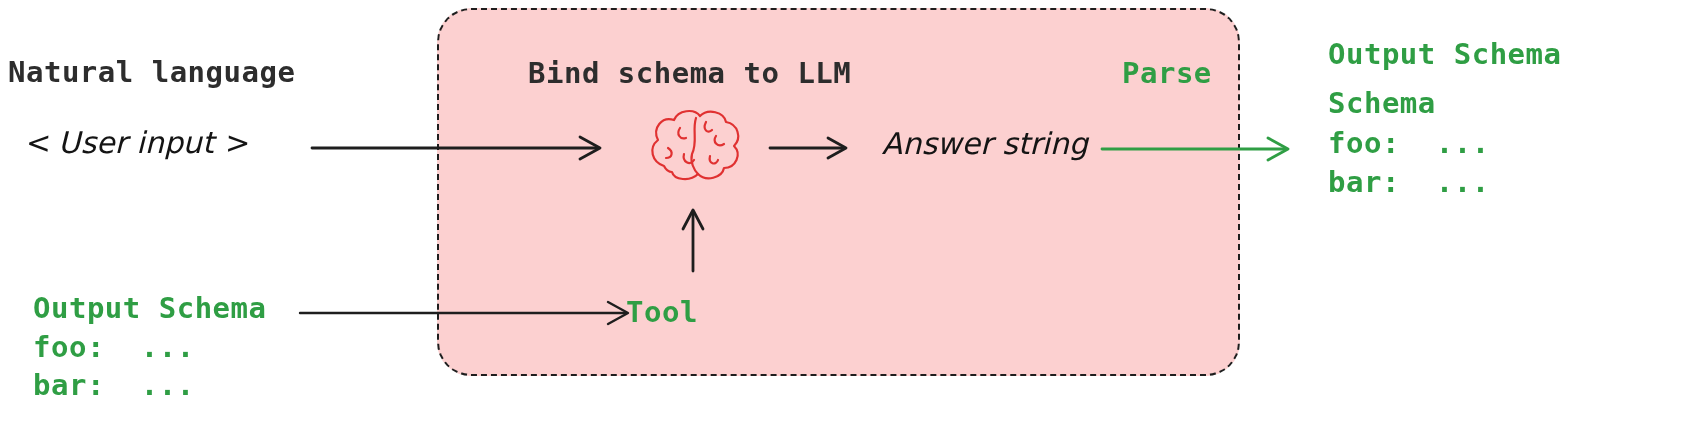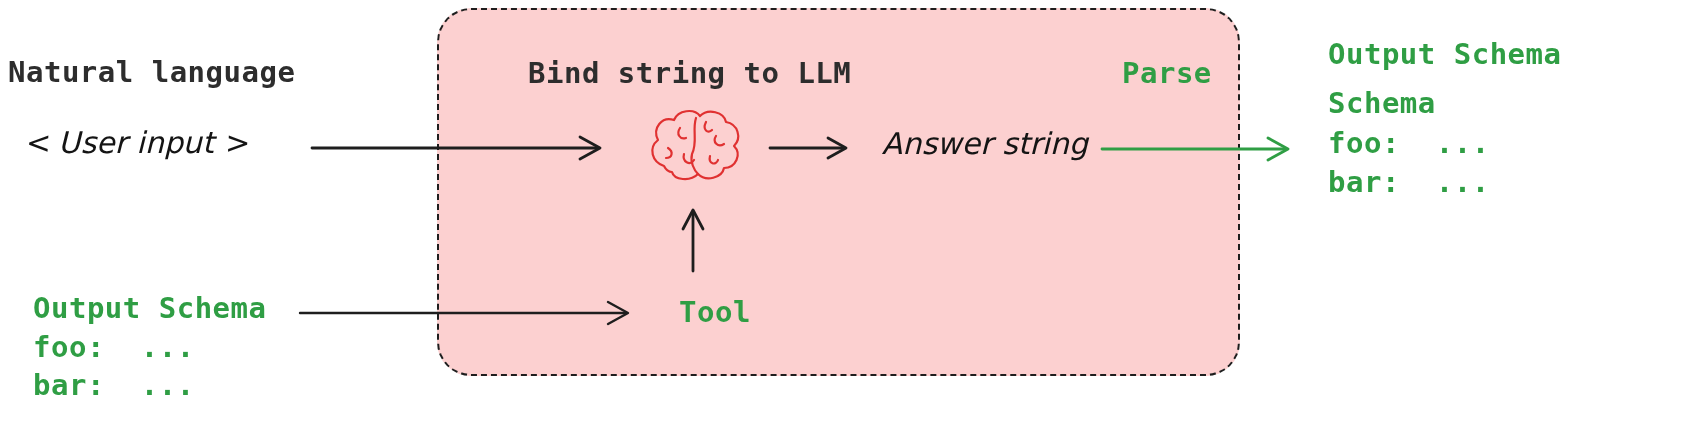--- a/index.html
+++ b/index.html
@@ -82,23 +82,23 @@
     </g>
   </svg>
 
   <div class="label mono-bold" style="left:8px;top:56px;">Natural language</div>
   <div class="label hand" style="left:26px;top:126px;">&lt; User input &gt;</div>
 
   <div class="label mono-bold green" style="left:33px;top:292px;">Output Schema</div>
   <div class="label mono-bold green" style="left:33px;top:331px;">foo:  ...</div>
   <div class="label mono-bold green" style="left:33px;top:369px;">bar:  ...</div>
 
-  <div class="label mono-bold" style="left:528px;top:57px;">Bind string to LLM</div>
+  <div class="label mono-bold" style="left:528px;top:57px;">Bind schema to LLM</div>
   <div class="label mono-bold green" style="left:1122px;top:57px;">Parse</div>
   <div class="label hand" style="left:884px;top:127px;">Answer string</div>
-  <div class="label mono-bold green" style="left:679px;top:296px;">Tool</div>
+  <div class="label mono-bold green" style="left:626px;top:296px;">Tool</div>
 
   <div class="label mono-bold green" style="left:1328px;top:38px;">Output Schema</div>
   <div class="label mono-bold green" style="left:1328px;top:87px;">Schema</div>
   <div class="label mono-bold green" style="left:1328px;top:127px;">foo:  ...</div>
   <div class="label mono-bold green" style="left:1328px;top:166px;">bar:  ...</div>
 
 </div>
 
 </body></html>

